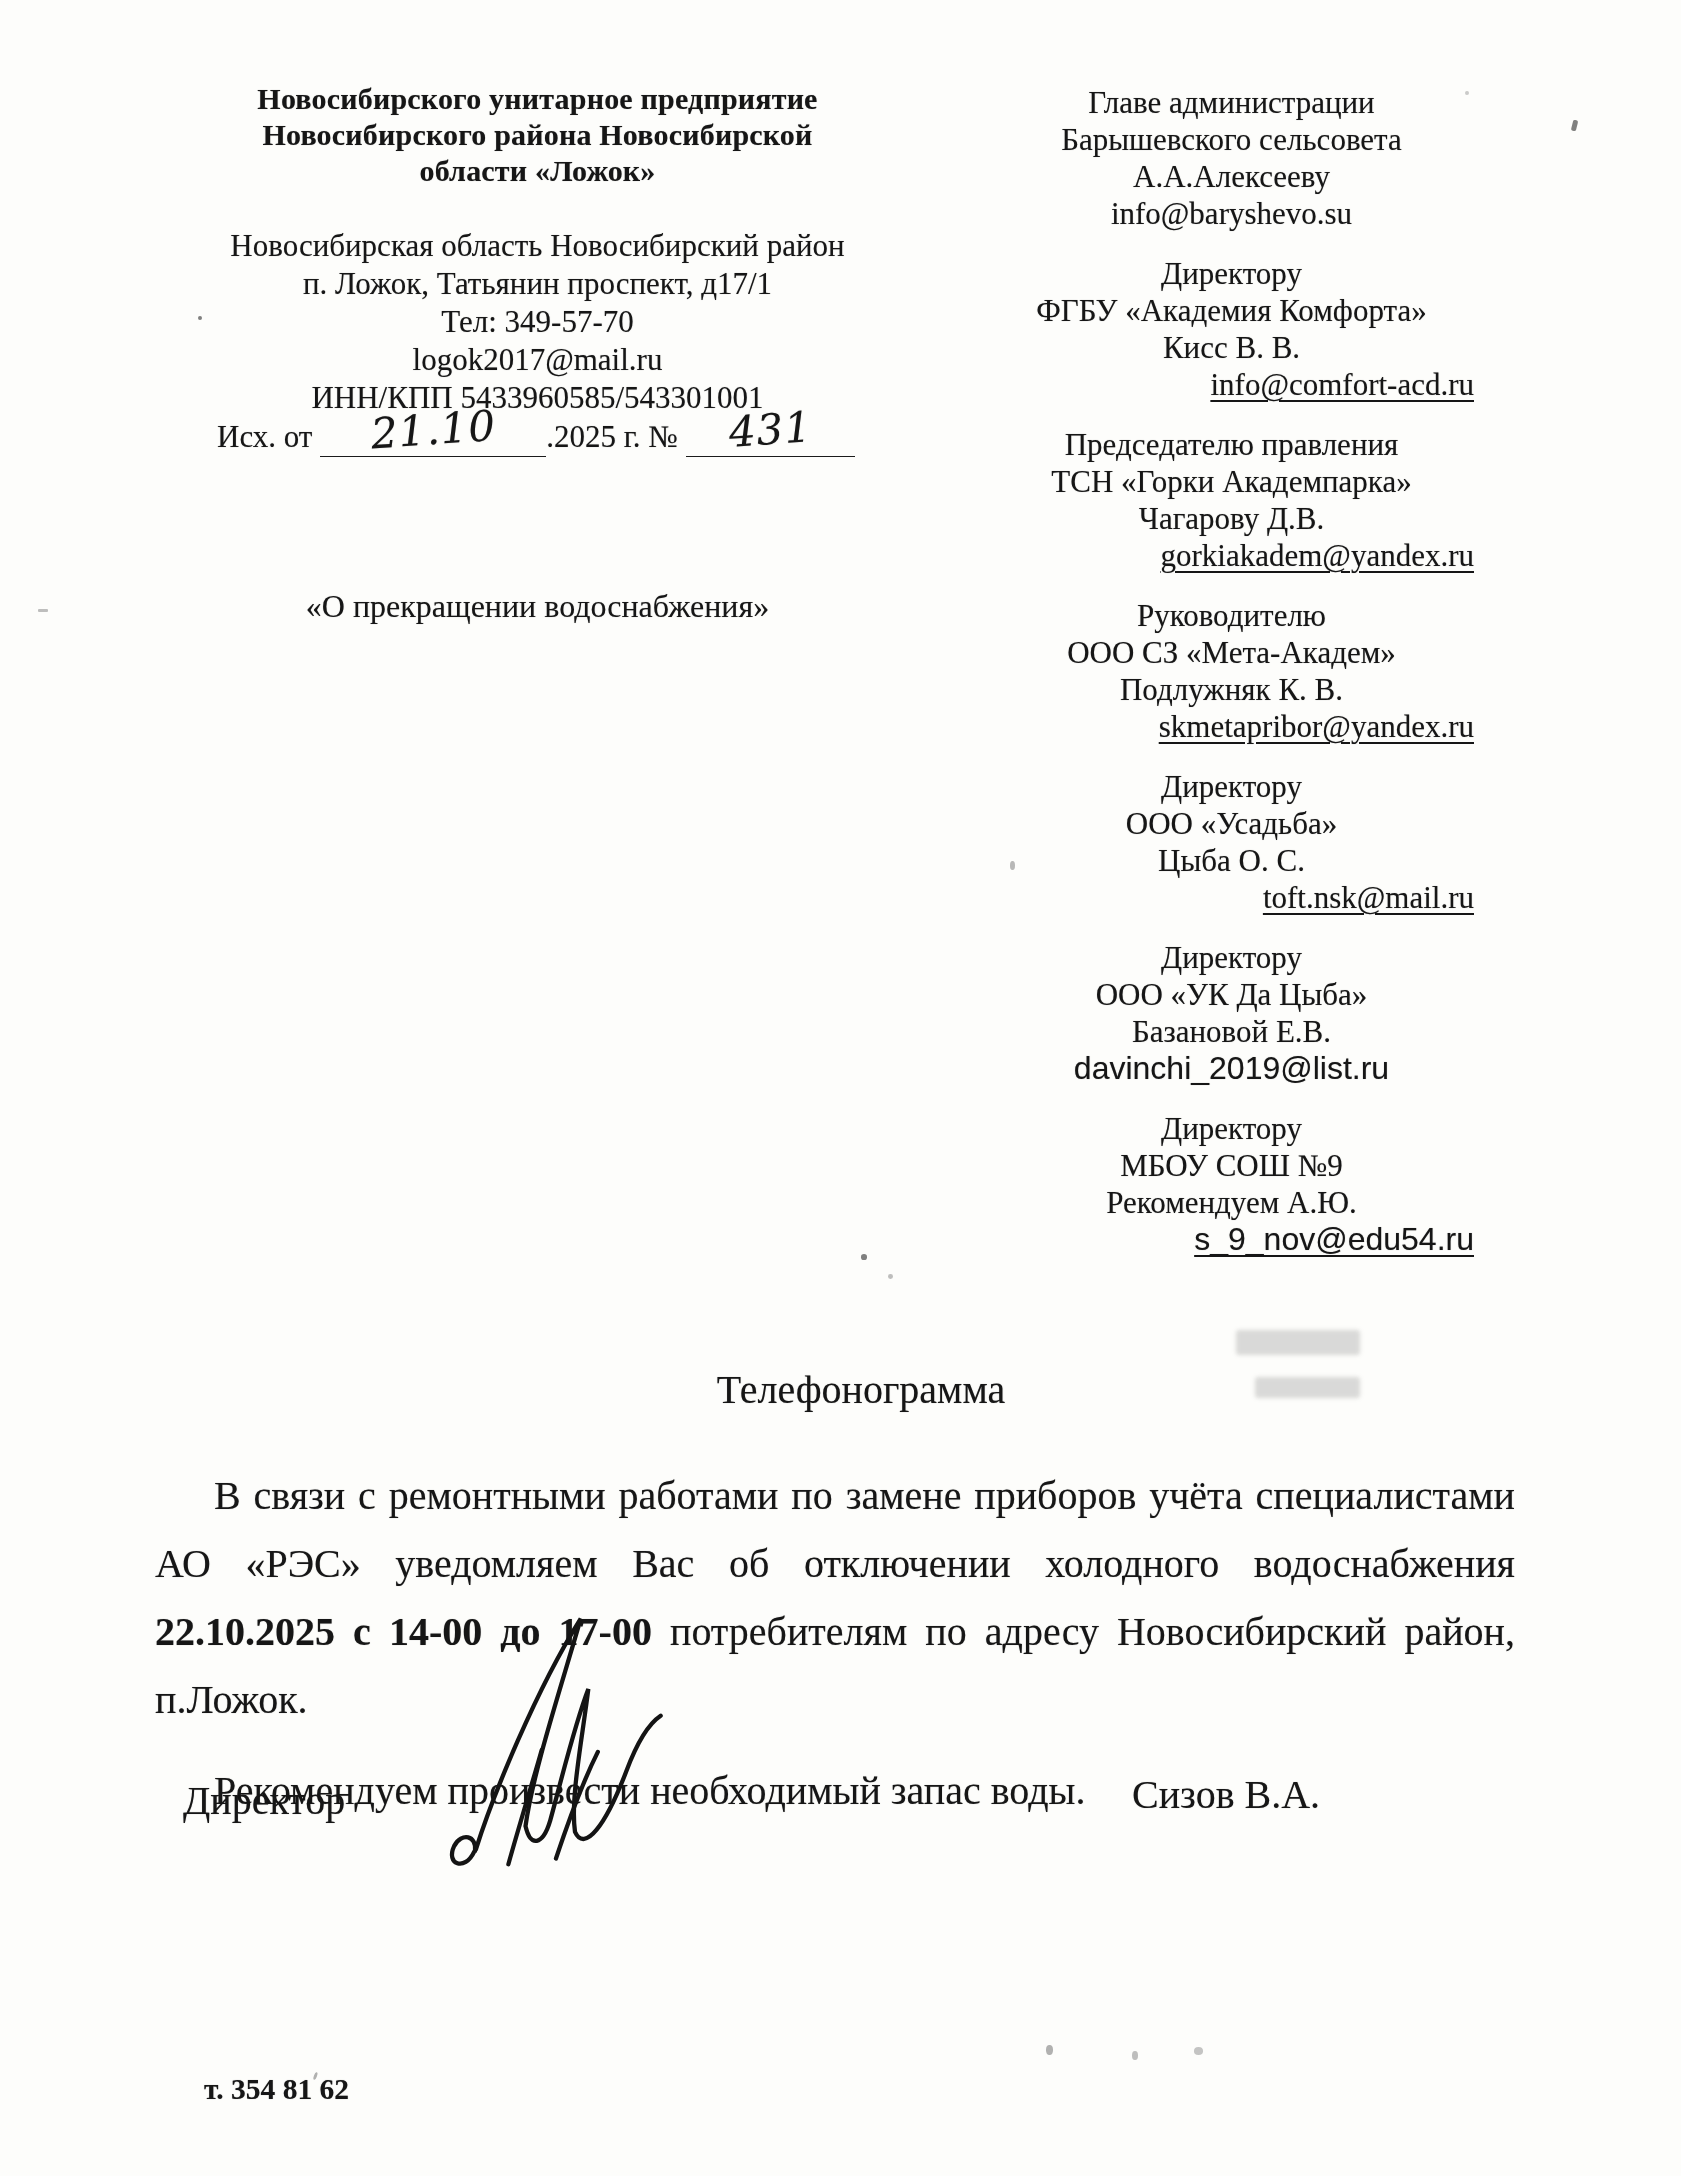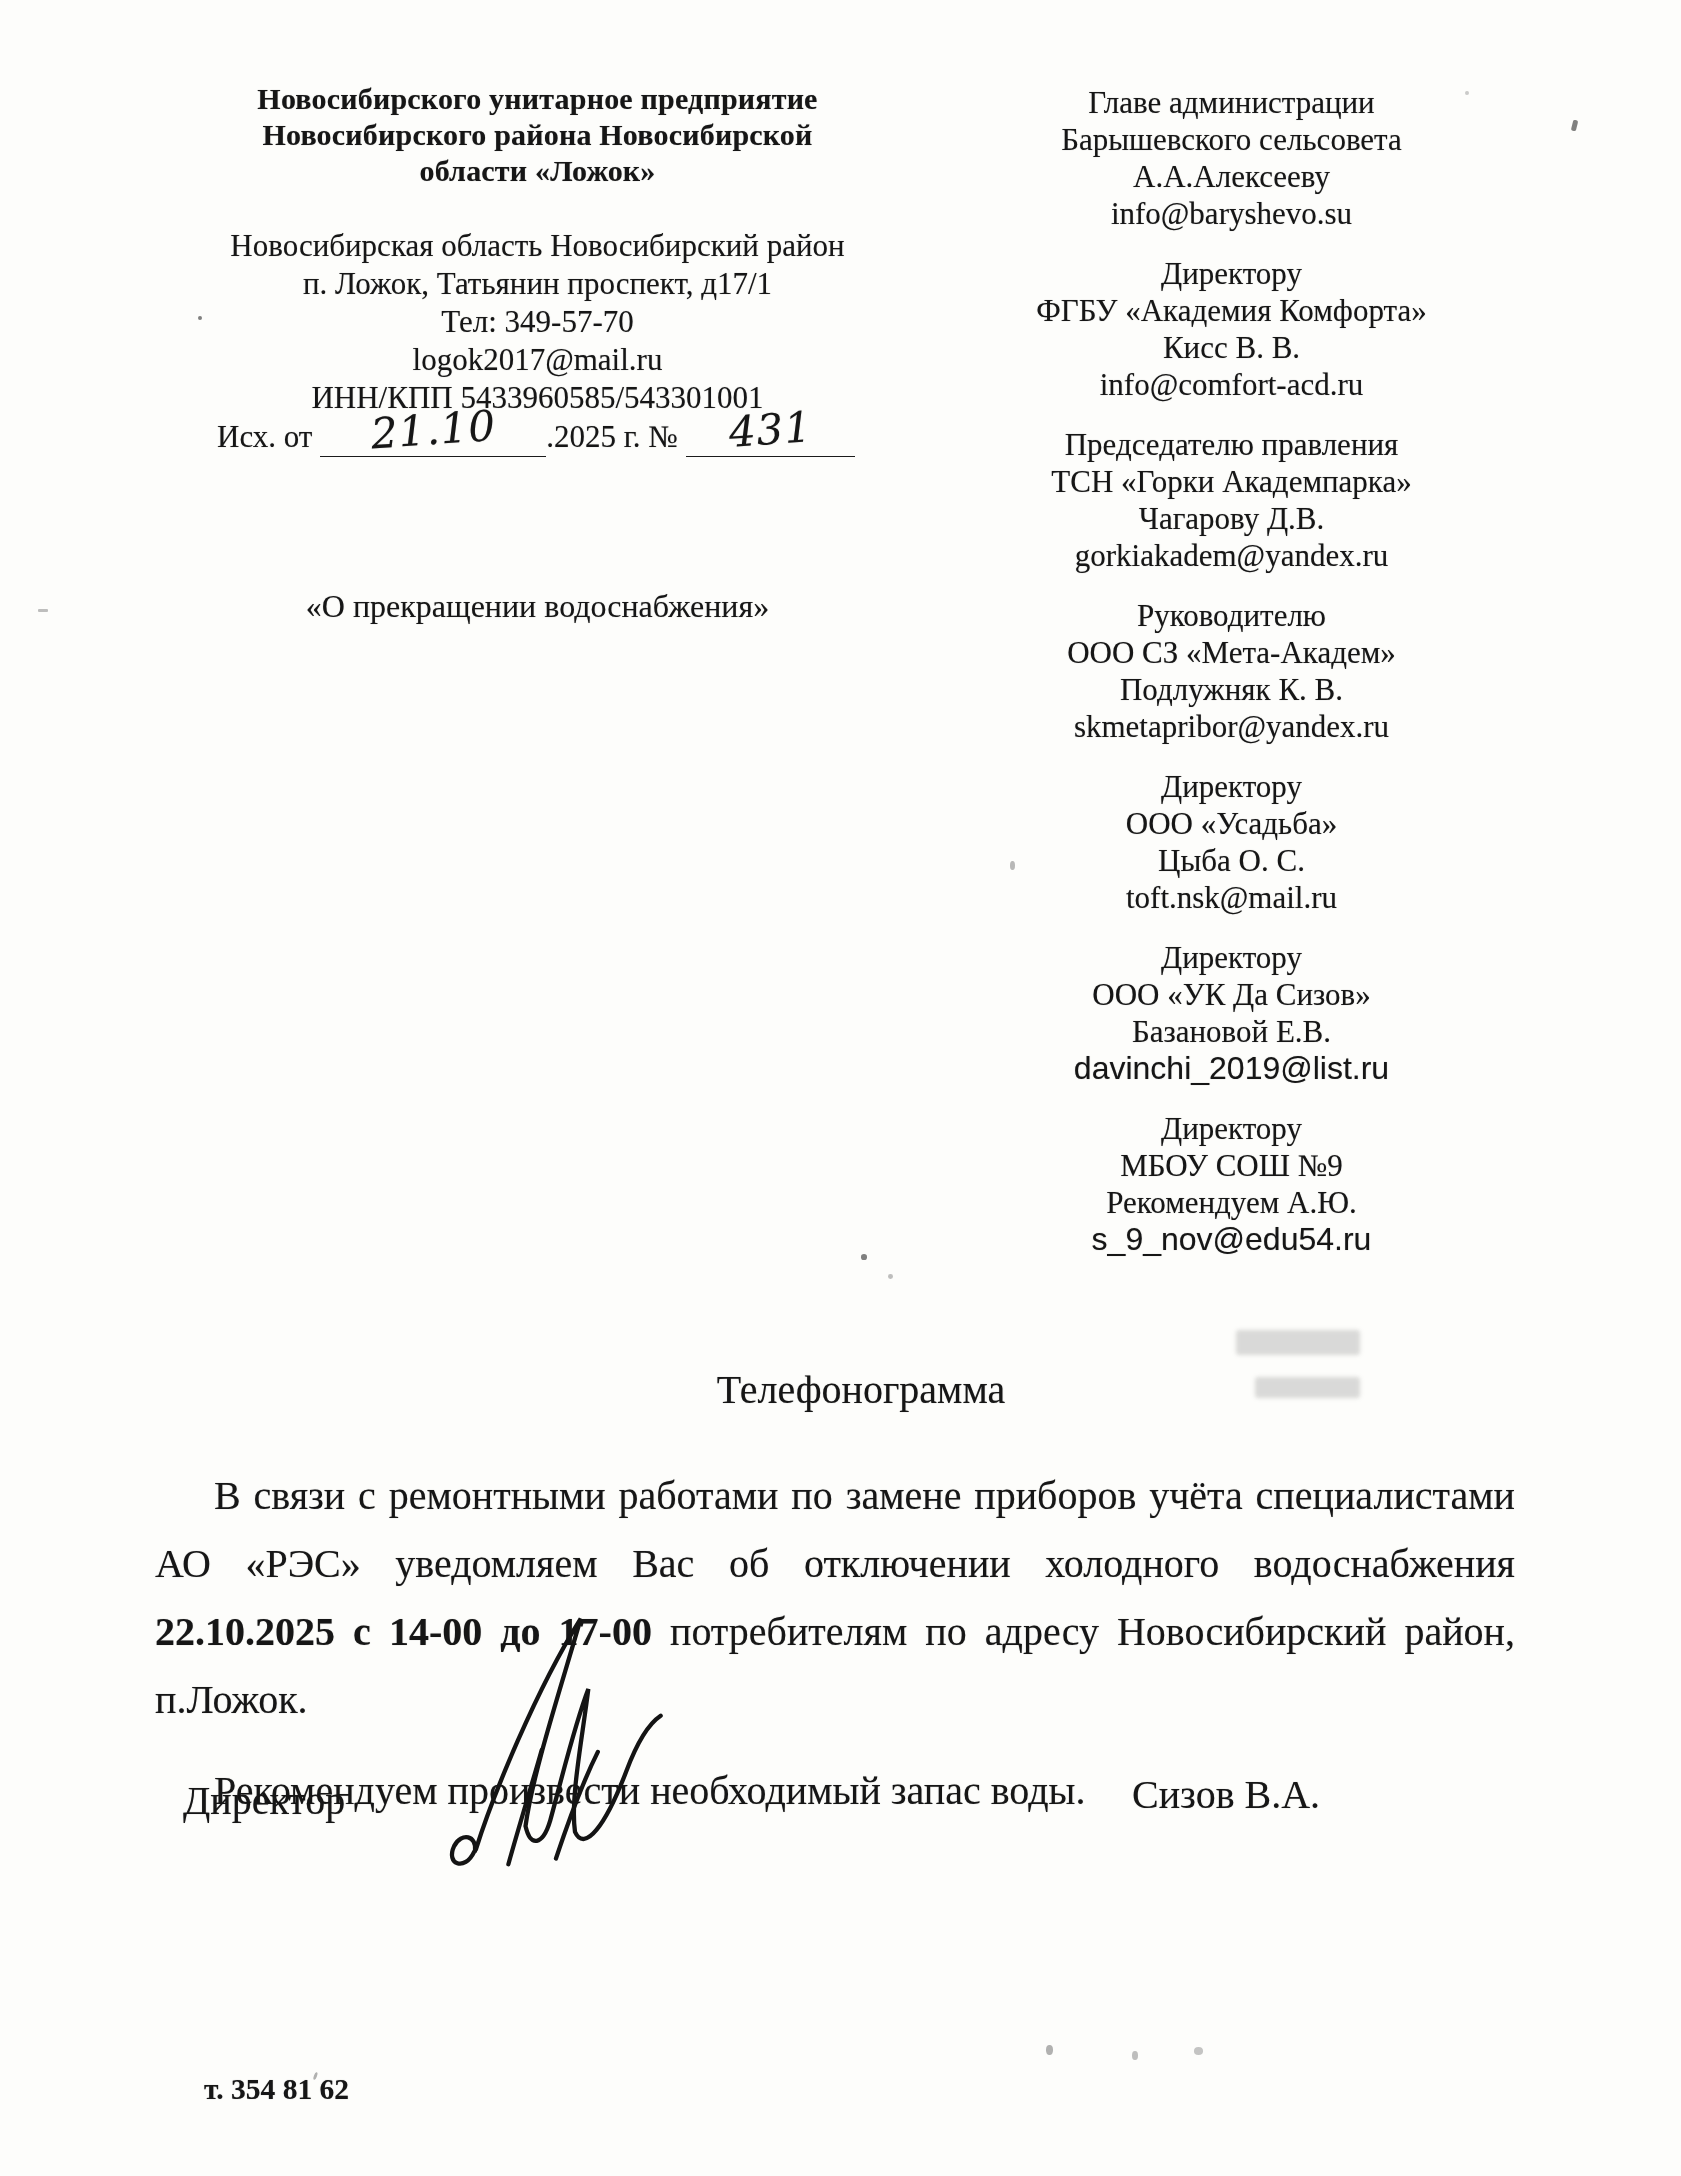--- a/index.html
+++ b/index.html
@@ -39,21 +39,21 @@
     letter-spacing:1px;
   }
   .subject{margin-top:122px;font-size:32px;}
 
   
   .right-col{
     position:absolute;left:989px;top:84px;width:485px;
     text-align:center;font-size:31px;line-height:37px;
   }
   .recipient{margin-bottom:23px;}
-  .email-u{text-underline-offset:4.8px;text-decoration-thickness:1.9px;}
+  .email-u{text-decoration:underline;text-underline-offset:4.8px;text-decoration-thickness:1.9px;text-align:right;}
   .email-sans{font-family:"Liberation Sans","DejaVu Sans",sans-serif;font-size:32px;}
 
   
   .title{
     position:absolute;top:1366px;left:181px;width:1360px;
     text-align:center;font-size:40px;
   }
   .body-text{
     position:absolute;top:1462px;left:155px;width:1360px;
     font-size:40px;line-height:68px;text-align:justify;
@@ -132,21 +132,21 @@
 
     <div class="recipient">
       <div>Директору</div>
       <div>ООО «Усадьба»</div>
       <div>Цыба О. С.</div>
       <div class="email-u">toft.nsk@mail.ru</div>
     </div>
 
     <div class="recipient">
       <div>Директору</div>
-      <div>ООО «УК Да Сизов»</div>
+      <div>ООО «УК Да Цыба»</div>
       <div>Базановой Е.В.</div>
       <div class="email-sans">davinchi_2019@list.ru</div>
     </div>
 
     <div class="recipient">
       <div>Директору</div>
       <div>МБОУ СОШ №9</div>
       <div>Рекомендуем А.Ю.</div>
       <div class="email-sans email-u">s_9_nov@edu54.ru</div>
     </div>

